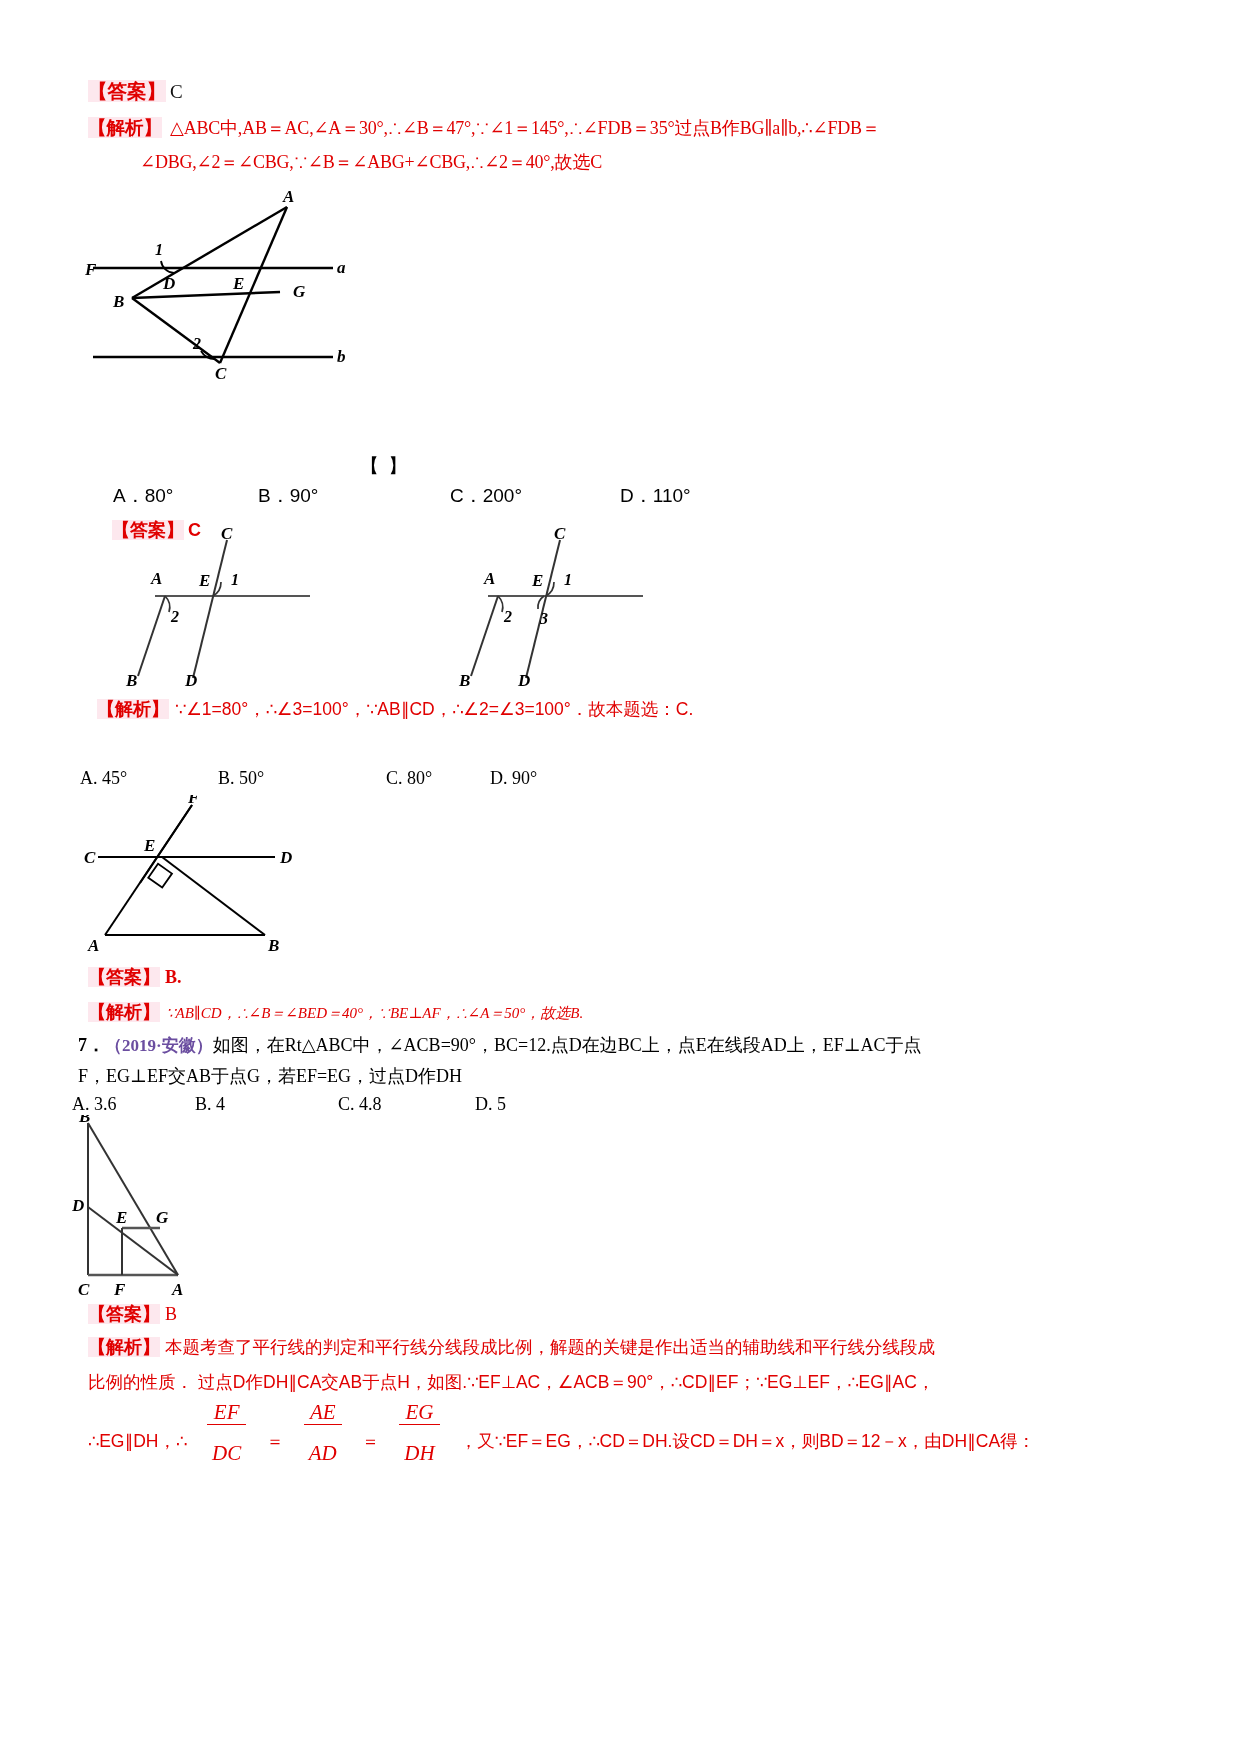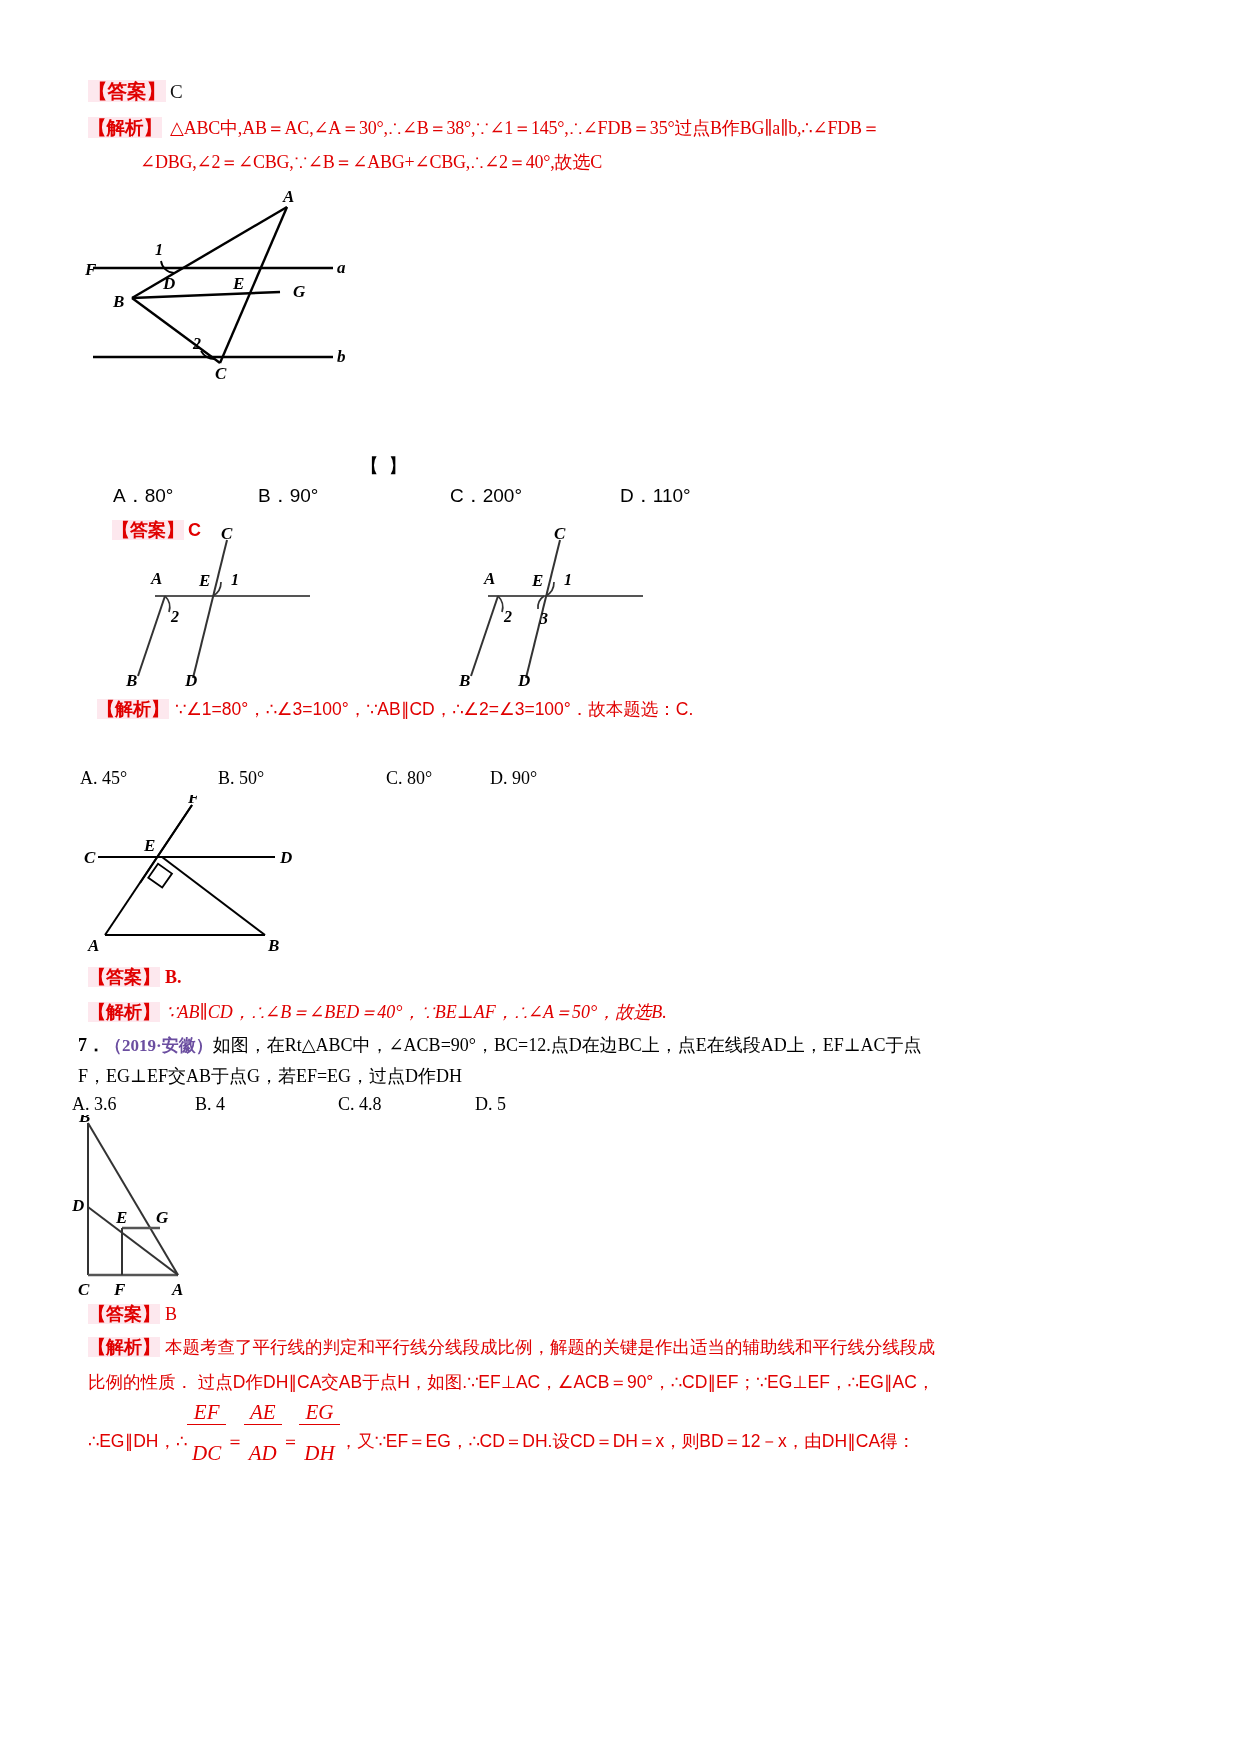--- a/index.html
+++ b/index.html
@@ -54,36 +54,36 @@
   }
 
   
   .frac {
     display: inline-block;
     vertical-align: middle;
     text-align: center;
     font-style: italic;
     font-family: "Liberation Serif","DejaVu Serif",serif;
     line-height: 1.15;
-    margin: 0 0;
+    margin: 0 20px;
   }
   .frac .num { display: block; padding: 0 5px; font-size: 21px;}
   .frac .den { display: block; border-top: 1.6px solid #e00000; padding: 16px 5px; font-size: 21px;}
 </style>
 </head>
 <body>
 
 <div class="page">
 
   <div class="abs t19" style="left:88px; top:78px;">
     <span class="tag">【答案】</span><span class="serif" style="color:#111; font-size:19px; padding-left:4px;">C</span>
   </div>
 
   <div class="abs t18" style="left:88px; top:115px;">
-    <span class="tag">【解析】</span><span class="red serif" style="font-size:18px; padding-left:8px; letter-spacing:-0.2px;">△ABC中,AB＝AC,∠A＝30°,∴∠B＝38°,∵∠1＝145°,∴∠FDB＝35°过点B作BG∥a∥b,∴∠FDB＝</span>
+    <span class="tag">【解析】</span><span class="red serif" style="font-size:18px; padding-left:8px; letter-spacing:-0.2px;">△ABC中,AB＝AC,∠A＝30°,∴∠B＝47°,∵∠1＝145°,∴∠FDB＝35°过点B作BG∥a∥b,∴∠FDB＝</span>
   </div>
 
   <div class="abs t18" style="left:140px; top:150px;">
     <span class="red serif" style="font-size:18px; letter-spacing:-0.2px;">∠DBG,∠2＝∠CBG,∵∠B＝∠ABG+∠CBG,∴∠2＝40°,故选C</span>
   </div>
 
   <div class="fig" style="left:75px; top:185px;">
     <svg width="290" height="195" viewBox="0 0 290 195">
 
       <line x1="18" y1="83" x2="258" y2="83" stroke="#000" stroke-width="2.4"></line>
@@ -200,21 +200,21 @@
       <text x="8" y="156" class="lbl" font-size="17">A</text>
       <text x="188" y="156" class="lbl" font-size="17">B</text>
     </svg>
   </div>
 
   <div class="abs" style="left:88px; top:965px;">
     <span class="tag" style="font-size:18px;">【答案】</span><span class="redbold serif" style="font-size:18px; padding-left:5px;">B.</span>
   </div>
 
   <div class="abs" style="left:88px; top:1000px;">
-    <span class="tag" style="font-size:18px;">【解析】</span><span class="red serif ital" style="font-size:18px; padding-left:6px;">∵AB∥CD，∴∠B＝∠BED＝40°，∵BE⊥AF，∴∠A＝50°，故选B.</span>
+    <span class="tag" style="font-size:18px;">【解析】</span><span class="red serif ital" style="font-size:15px; padding-left:6px;">∵AB∥CD，∴∠B＝∠BED＝40°，∵BE⊥AF，∴∠A＝50°，故选B.</span>
   </div>
 
   <div class="abs" style="left:78px; top:1033px;">
     <span class="serif" style="font-size:18px; font-weight:bold;">7．</span><span class="purple serif" style="font-size:17px;">（2019·安徽）</span><span class="serif" style="font-size:18px;">如图，在Rt△ABC中，∠ACB=90°，BC=12.点D在边BC上，点E在线段AD上，EF⊥AC于点</span>
   </div>
   <div class="abs serif" style="left:78px; top:1064px; font-size:18px;">F，EG⊥EF交AB于点G，若EF=EG，过点D作DH</div>
 
   <div class="abs serif" style="left:72px; top:1094px; font-size:18px;">A. 3.6</div>
   <div class="abs serif" style="left:195px; top:1094px; font-size:18px;">B. 4</div>
   <div class="abs serif" style="left:338px; top:1094px; font-size:18px;">C. 4.8</div>

